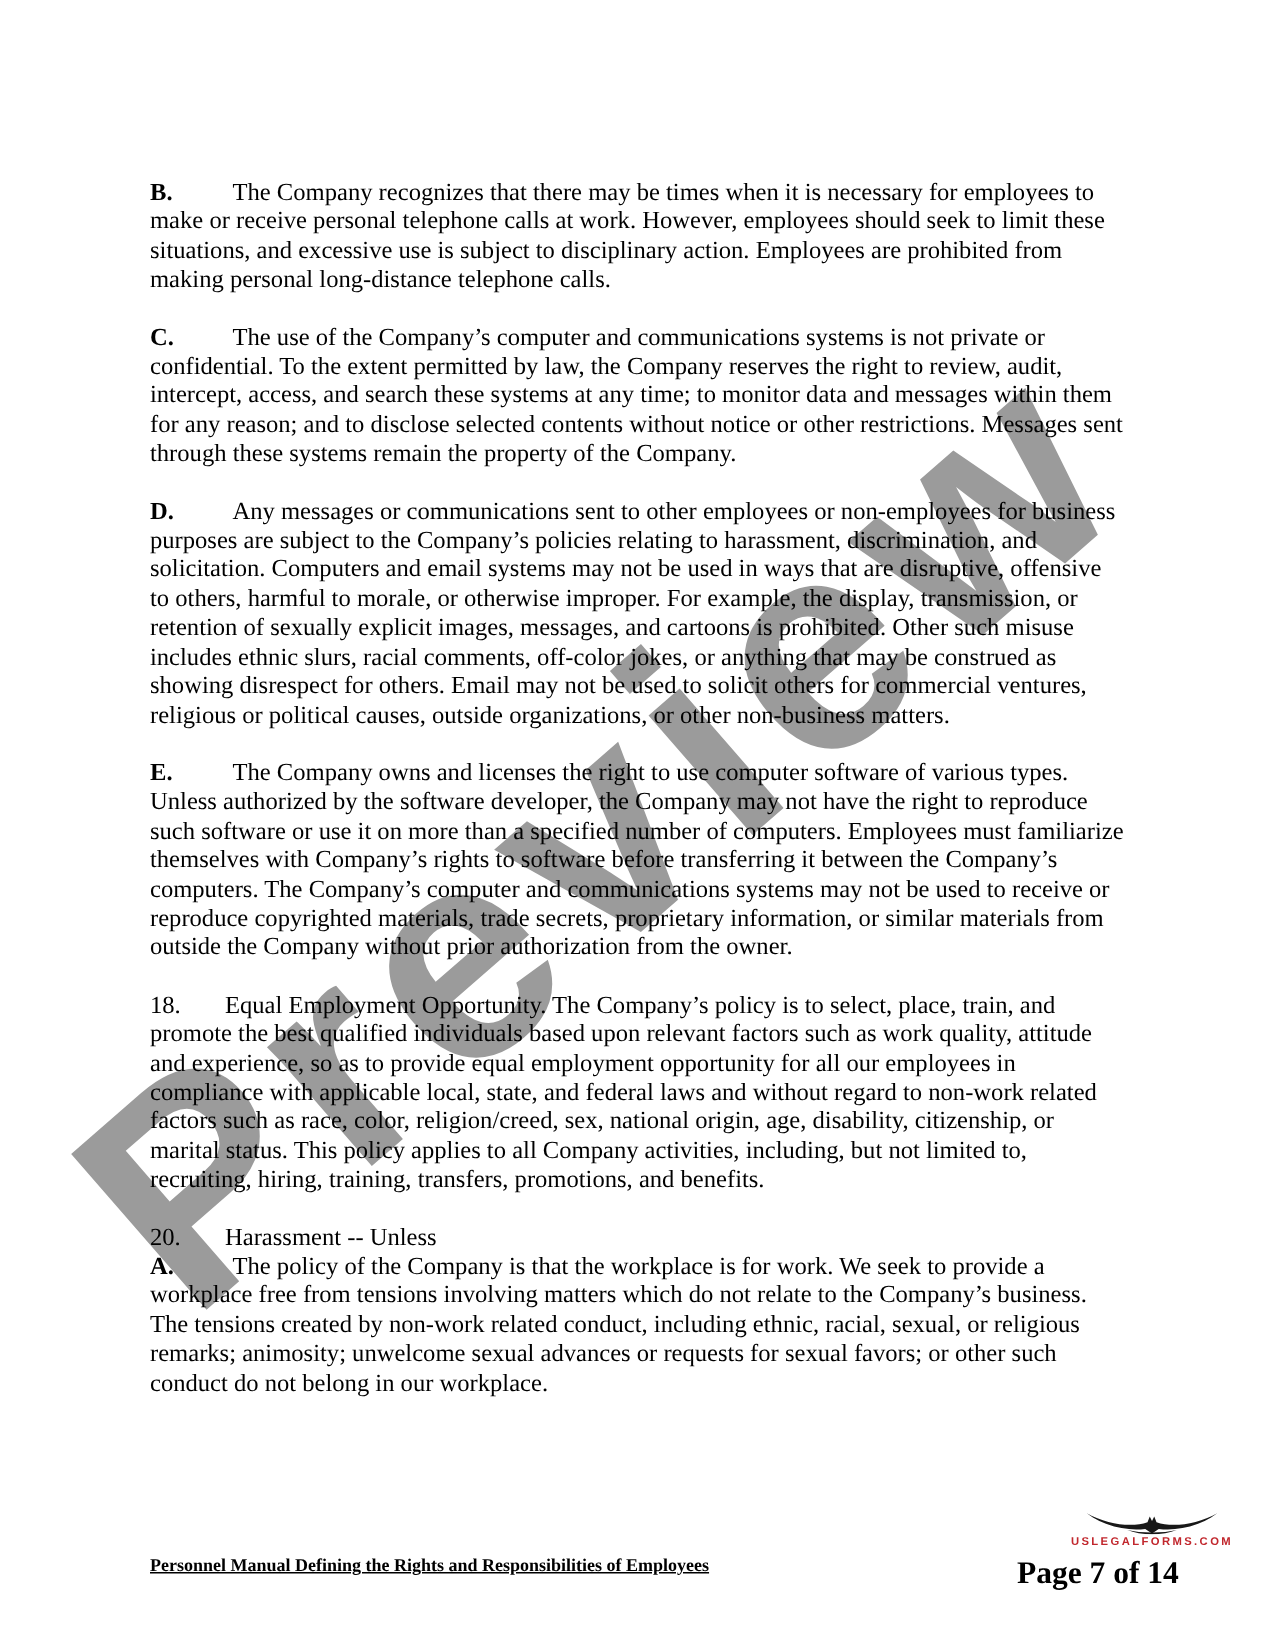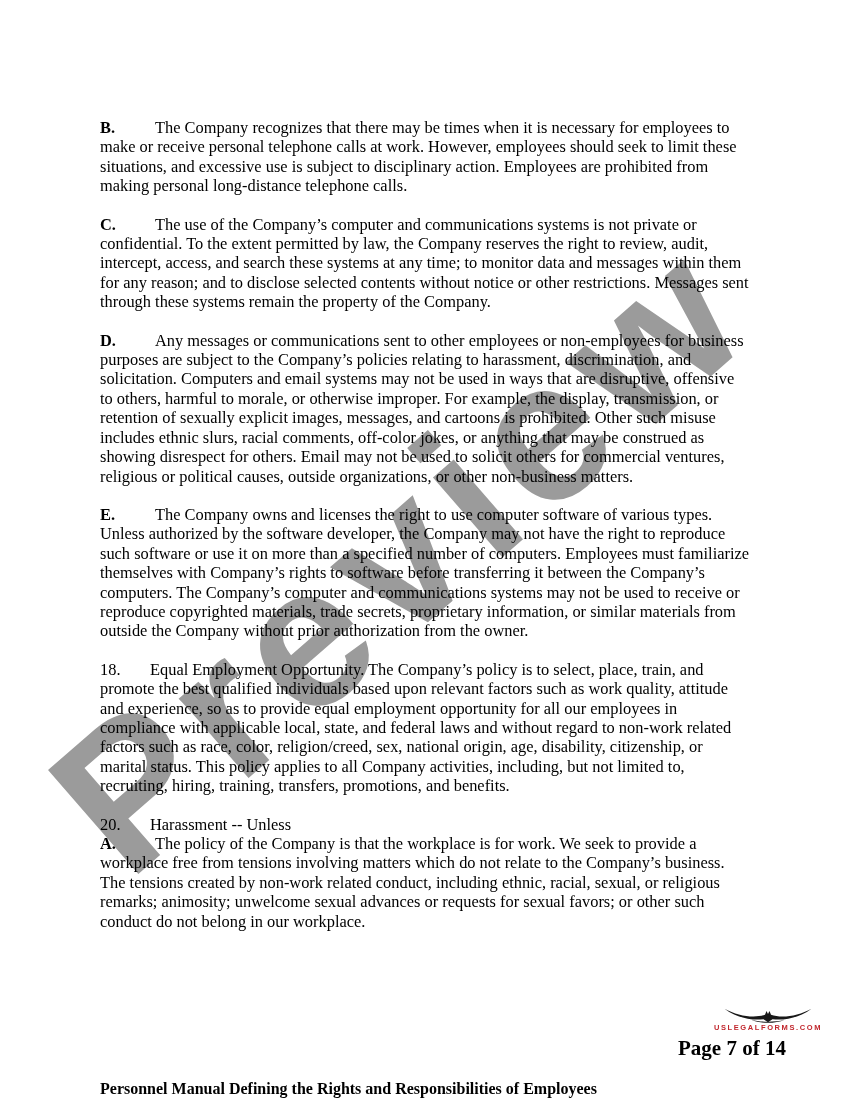--- a/index.html
+++ b/index.html
@@ -29,22 +29,22 @@
   .subpara .plabel {
     position:absolute; left:0; top:0; font-weight:bold; text-indent:0;
   }
   .section { position:relative; text-indent:50px; }
   .section .plabel {
     position:absolute; left:0; top:0; font-weight:normal; text-indent:0;
   }
   .bold { font-weight:normal; }
   .no-gap { margin-bottom:0 !important; }
   .footer-left {
-    position:absolute; left:100px; top:1080px; z-index:1;
-    font-weight:bold; font-size:16px;
+    position:absolute; left:100px; top:1036px; z-index:1;
+    font-weight:bold; font-size:12px;text-decoration:underline;
   }
   .page-label {
     position:absolute; left:678px; top:1036px; z-index:1;
     font-weight:bold; font-size:21px; white-space:nowrap;
   }
   .logo {
     position:absolute; left:704px; top:1012px; width:128px;
     text-align:center; z-index:2; line-height:1;
   }
   .logo-text {

